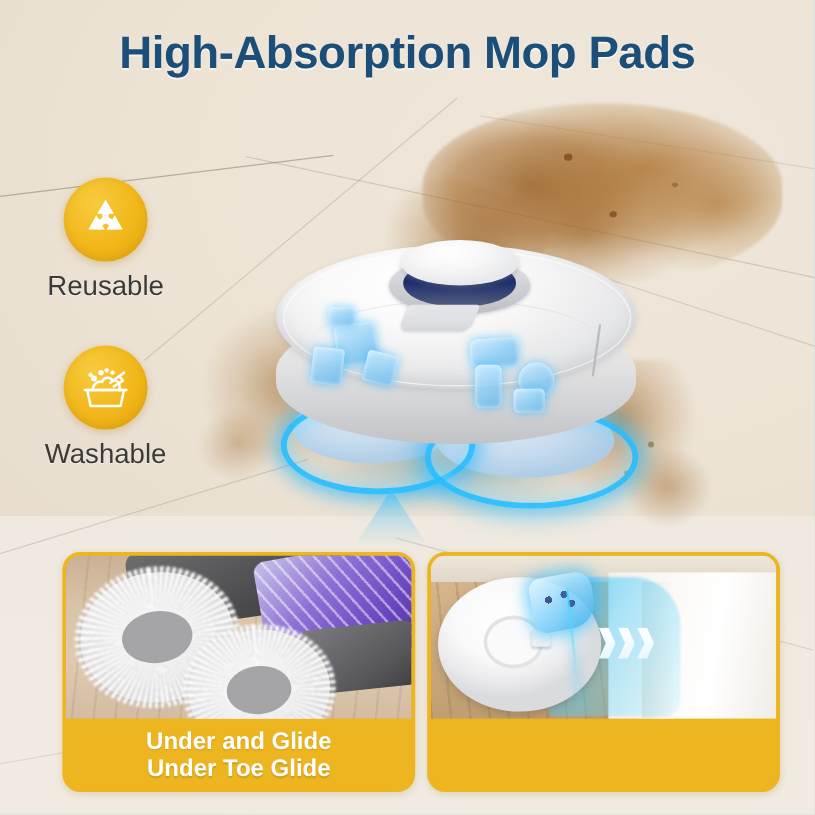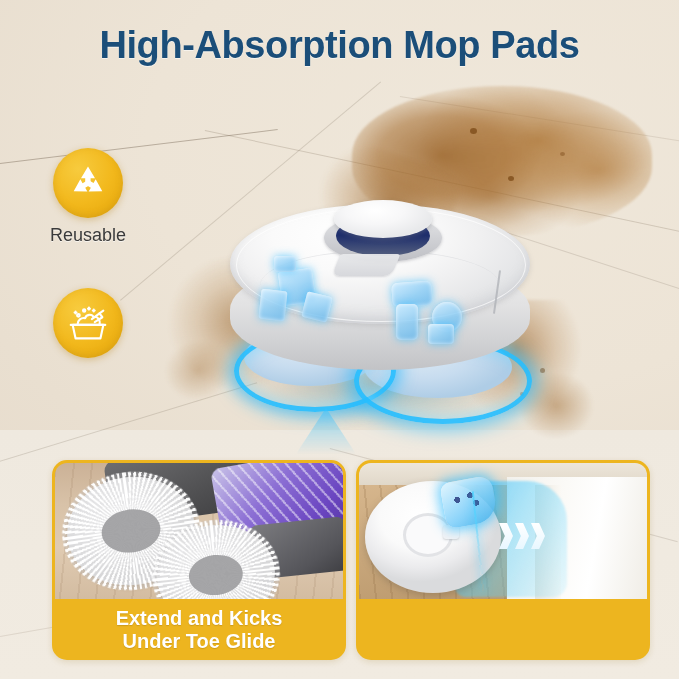--- a/index.html
+++ b/index.html
@@ -60,21 +60,21 @@
 
   
   .badge{position:absolute;width:132px;text-align:center;}
   .badge-reusable{left:22px;top:148px;}
   .badge-washable{left:22px;top:288px;}
   .badge-circle{width:70px;height:70px;margin:0 auto;border-radius:50%;
     background:radial-gradient(circle at 36% 30%, #F7CB3E 0%, #F2B81C 52%, #E3A408 100%);
     box-shadow:0 2px 7px rgba(180,130,20,.35), inset 0 -2px 6px rgba(190,140,25,.35);
     display:flex;align-items:center;justify-content:center;}
   .badge-circle svg{display:block;}
-  .badge-label{margin-top:7px;font-size:18px;color:#3A3A3A;
+  .badge-label{margin-top:7px;font-size:23px;color:#3A3A3A;
     text-shadow:0 1px 0 rgba(255,255,255,.6);}
 
   
   .robot{position:absolute;left:196px;top:186px;width:360px;height:250px;}
   .robot-shadow{position:absolute;left:22px;top:150px;width:318px;height:92px;border-radius:50%;
     background:radial-gradient(50% 50% at 50% 50%, rgba(120,100,75,.34) 0%, rgba(120,100,75,.10) 62%, rgba(120,100,75,0) 100%);
     filter:blur(3px);}
   .robot-side{position:absolute;left:34px;top:72px;width:300px;height:112px;border-radius:50%/46%;
     background:linear-gradient(180deg,#EFEFEF 0%,#E2E2E3 42%,#D2D3D5 72%,#C2C3C6 100%);}
   .robot-top{position:absolute;left:34px;top:18px;width:300px;height:120px;border-radius:50%;
@@ -261,20 +261,21 @@
           <path d="M28 20 l8-6 3 4 -8 5"></path>
           <path d="M36 14 l4-3"></path>
           <circle cx="14" cy="16" r="1.4"></circle>
           <circle cx="20" cy="11" r="1.2"></circle>
           <path d="M11 12 v2 M10 13 h2"></path>
           <path d="M25 8 v2 M24 9 h2"></path>
           <path d="M30 10 v2 M29 11 h2"></path>
         </g>
       </svg>
     </div>
+    <div class="badge-label">Washable</div>
   </div>
 
   <div class="robot">
     <div class="robot-shadow"></div>
     <div class="glow glow-soft"></div>
 
     <div class="mop mop-l"></div>
     <div class="mop mop-r"></div>
     <div class="glow glow-l"></div>
     <div class="glow glow-r"></div>
@@ -309,21 +310,21 @@
       <div class="lp-gray"></div>
       <div class="pad pad1">
           <div class="pad-core"></div>
         </div>
       <div class="pad pad2">
           <div class="pad-core"></div>
         </div>
     </div>
     <div class="panel-cap">
       <div class="cap-text">
-        <span>Extend and Kicks</span><br>
+        <span>Under and Glide</span><br>
         <span>Under Toe Glide</span>
       </div>
     </div>
   </div>
 
   <div class="panel panel-right">
     <div class="panel-photo">
       <div class="rp-wall"></div>
       <div class="rp-wood"></div>
       <div class="rp-wall2"></div>

